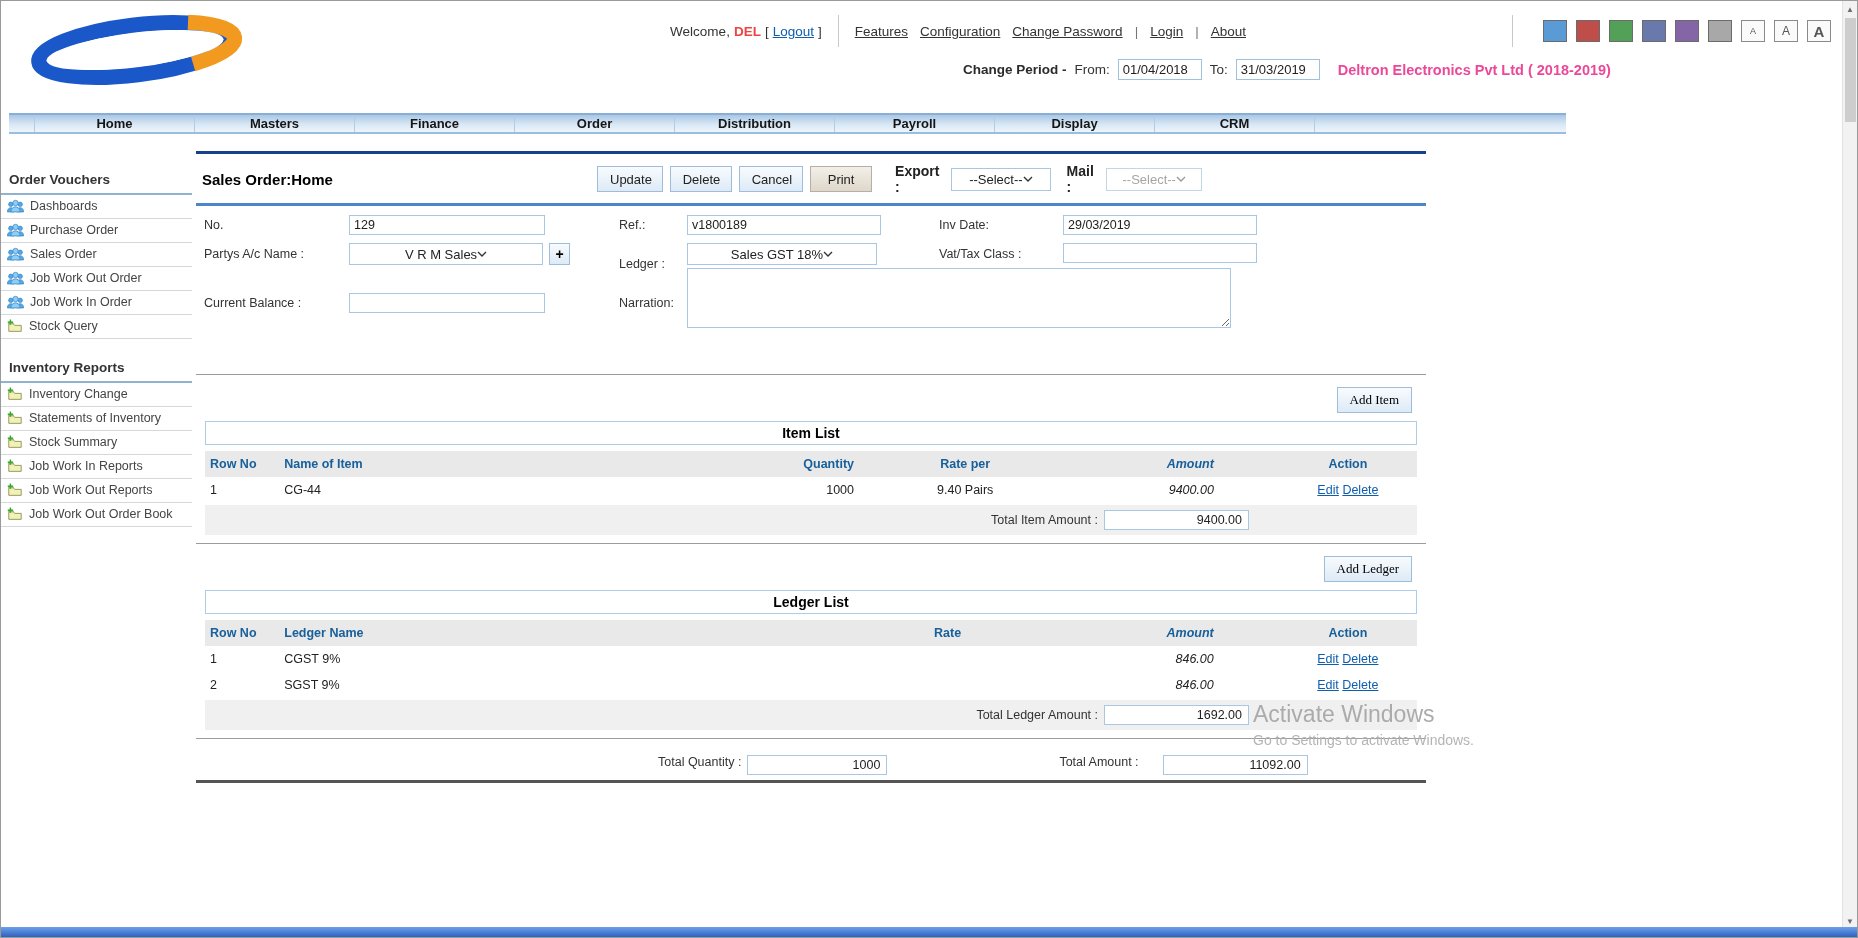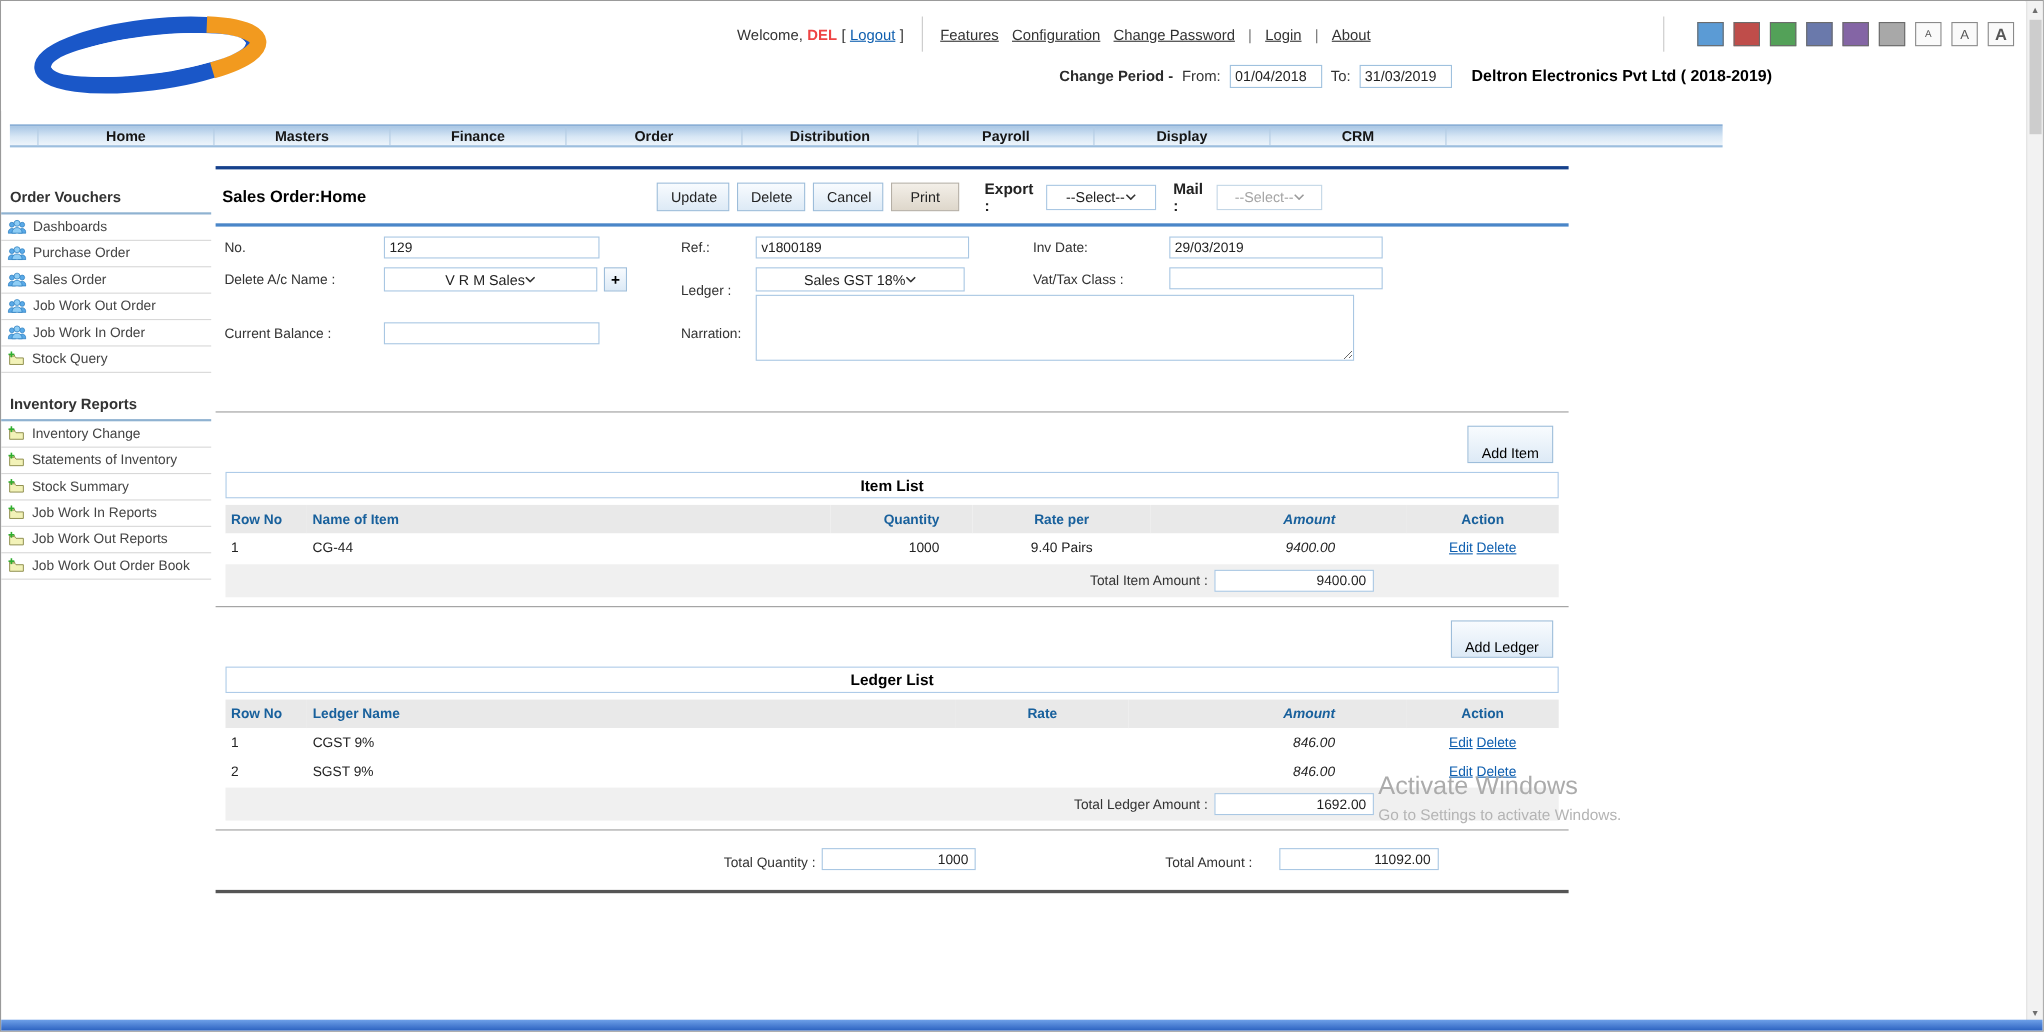--- a/index.html
+++ b/index.html
@@ -35,21 +35,21 @@
   .spacer-links { width:250px; }
   .period-row {
     position:absolute; top:58px; left:962px;
     display:flex; align-items:center; gap:8px; font-size:13.5px; white-space:nowrap;
   }
   .period-row .plabel { font-weight:bold; color:#2b2b2b; font-size:13.5px; }
   .period-input {
     width:84px; height:21px; border:1px solid #9fc1de; font-size:13px; padding:0 4px;
     font-family:"Liberation Sans",sans-serif; color:#222;
   }
-  .company { font-weight:bold; font-size:14.5px; color:#000000; margin-left:10px; }
+  .company { font-weight:bold; font-size:14.5px; color:#ec4899; margin-left:10px; }
   
   .navbar {
     position:absolute; top:112px; left:8px; width:1557px; height:21px;
     display:flex;
     background:linear-gradient(#a9c7e5, #d8e7f5 55%, #eef5fb);
     border-top:2px solid #8aafd6; border-bottom:2px solid #9cbede;
   }
   .nav-lead { width:26px; border-right:1px solid #b4cce3; }
   .nav-cell {
     width:160px; border-right:1px solid #b4cce3; display:flex; align-items:center; justify-content:center;
@@ -106,22 +106,22 @@
     position:absolute; width:21px; height:22px; background:linear-gradient(#f8fbfe,#ddeaf6);
     border:1px solid #9dbdda; font-weight:bold; font-size:14px; cursor:pointer;
   }
   .narration {
     position:absolute; left:491px; top:62px; width:544px; height:60px;
     border:1px solid #a9c7e3; resize:both; font-family:"Liberation Sans",sans-serif; font-size:12.5px;
   }
   .hr { border:none; border-top:1px solid #9c9c9c; }
   .add-row { display:flex; justify-content:flex-end; padding:12px 14px 8px 0; }
   .add-btn {
-    height:26px; padding:16px 12px; background:linear-gradient(#f8fbfe,#ddeaf6);
-    border:1px solid #9dbdda; font-size:13px; cursor:pointer; font-family:Liberation Sans, sans-serif;
+    height:26px; padding:0 12px; background:linear-gradient(#f8fbfe,#ddeaf6);
+    border:1px solid #9dbdda; font-size:13px; cursor:pointer; font-family:Liberation Serif, serif;
   }
   .tbl-title {
     margin:0 9px; border:1px solid #aecbe8; text-align:center;
     font-weight:bold; font-size:14px; color:#000; padding:3px 0;
   }
   table.grid { width:1212px; margin:6px 9px 0 9px; border-collapse:collapse; }
   table.grid th {
     background:#e9e9e9; color:#18609c; font-size:12.5px; font-weight:bold;
     padding:6px 5px; text-align:left;
   }
@@ -132,21 +132,21 @@
   table.grid a { color:#0d5eaf; text-decoration:underline; font-size:12.5px; }
   .total-band {
     margin:2px 9px 0 9px; background:#f0f0f0; display:flex; justify-content:flex-end;
     align-items:center; padding:5px 168px 5px 0; gap:6px; font-size:12.5px; color:#333;
   }
   .total-input {
     width:145px; height:20px; border:1px solid #a9c7e3; text-align:right; padding:0 6px;
     font-size:12.5px; font-family:"Liberation Sans",sans-serif; background:#fff; color:#222;
   }
   .grand-row {
-    display:flex; align-items:flex-end; padding:16px 0 18px 0; font-size:12.5px; color:#333;
+    display:flex; align-items:flex-start; padding:16px 0 5px 0; font-size:12.5px; color:#333;
   }
   .gq-label { margin-left:462px; }
   .gq-input { width:140px; height:20px; margin-left:6px; }
   .ga-label { margin-left:172px; }
   .ga-input { width:145px; height:20px; margin-left:24px; }
   .gap8 { height:8px; }
   
   .watermark { position:absolute; left:1252px; top:700px; text-align:left; pointer-events:none; }
   .wm1 { font-size:23px; color:#ababab; }
   .wm2 { font-size:14px; color:#b4b4b4; margin-top:4px; }
@@ -387,21 +387,21 @@
   </div>
 
   <div class="form-area">
     <span class="flabel" style="left:8px;  top:12px;">No.</span>
     <input class="finput" style="left: 153px; top: 9px; width: 196px;" value="129">
     <span class="flabel" style="left:423px; top:12px;">Ref.:</span>
     <input class="finput" style="left: 491px; top: 9px; width: 194px;" value="v1800189">
     <span class="flabel" style="left:743px; top:12px;">Inv Date:</span>
     <input class="finput" style="left: 867px; top: 9px; width: 194px;" value="29/03/2019">
 
-    <span class="flabel" style="left:8px; top:41px;">Delete A/c Name :</span>
+    <span class="flabel" style="left:8px; top:41px;">Partys A/c Name :</span>
     <div class="fake-select fselect" style="left:153px; top:37px; width:194px;">
       <span>V R M Sales</span>
       <svg width="10" height="6" viewBox="0 0 10 6">
           <path d="M1 1 L5 5 L9 1" stroke="#333" stroke-width="1.4" fill="none"></path>
         </svg>
     </div>
     <button class="plus-btn" style="left:353px; top:37px;">+</button>
     <span class="flabel" style="left:423px; top:51px;">Ledger :</span>
     <div class="fake-select fselect" style="left:491px; top:37px; width:190px;">
       <span>Sales GST 18%</span>

